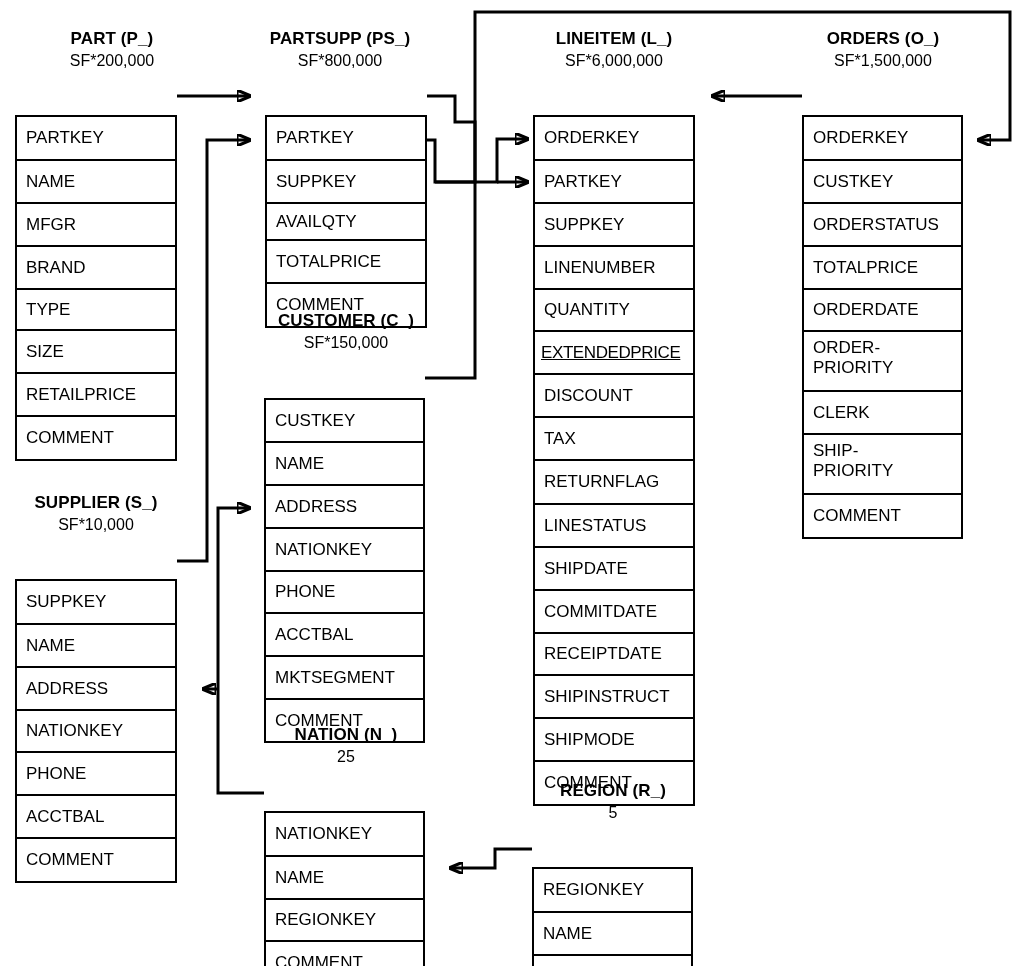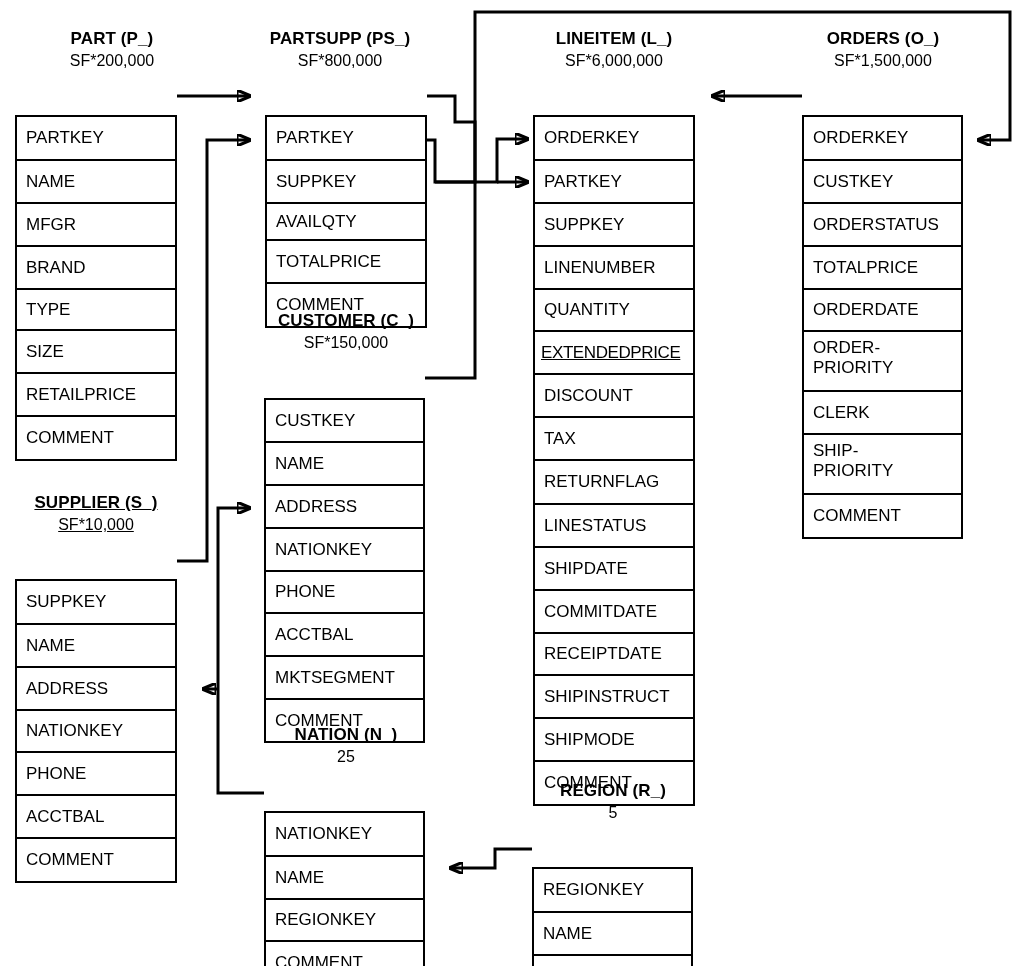--- a/index.html
+++ b/index.html
@@ -90,21 +90,21 @@
     <div class="entity-title">NATION (N_)</div>
     <div class="entity-card">25</div>
   </div>
   <div class="fields" style="left:264px;top:771px;width:161px;">
     <div class="field" style="height:44px">NATIONKEY</div>
     <div class="field" style="height:43px">NAME</div>
     <div class="field" style="height:42px">REGIONKEY</div>
     <div class="field" style="height:43px">COMMENT</div>
   </div>
 
-  <div class="entity" style="left:0px;top:492px;width:192px;text-decoration:underline;">
+  <div class="entity" style="left:0px;top:492px;width:192px;">
     <div class="entity-title">SUPPLIER (S_)</div>
     <div class="entity-card">SF*10,000</div>
   </div>
   <div class="fields" style="left:15px;top:539px;width:162px;">
     <div class="field" style="height:44px">SUPPKEY</div>
     <div class="field" style="height:43px">NAME</div>
     <div class="field" style="height:43px">ADDRESS</div>
     <div class="field" style="height:42px">NATIONKEY</div>
     <div class="field" style="height:43px">PHONE</div>
     <div class="field" style="height:43px">ACCTBAL</div>

